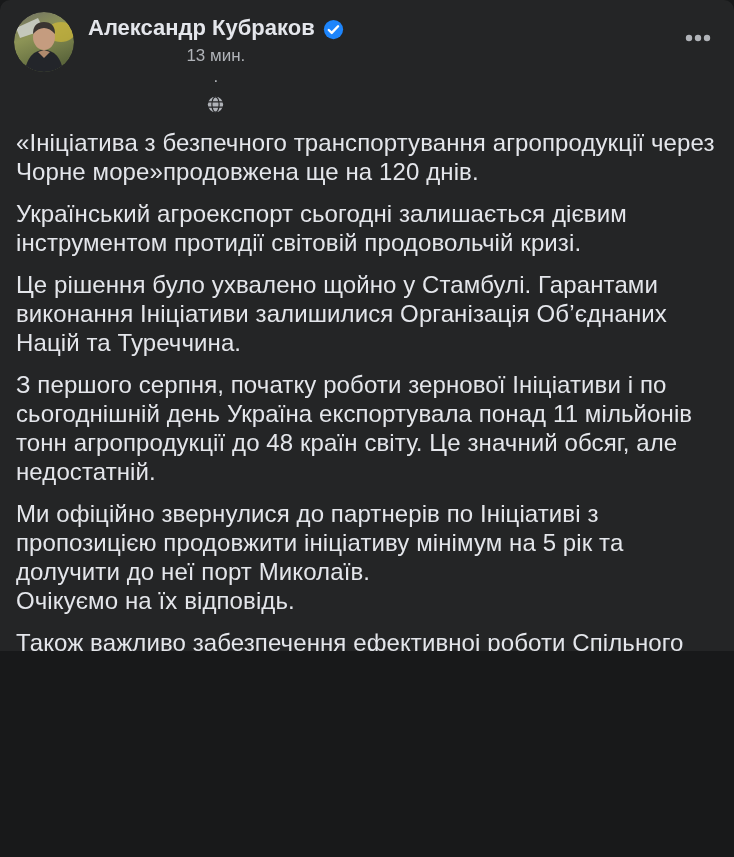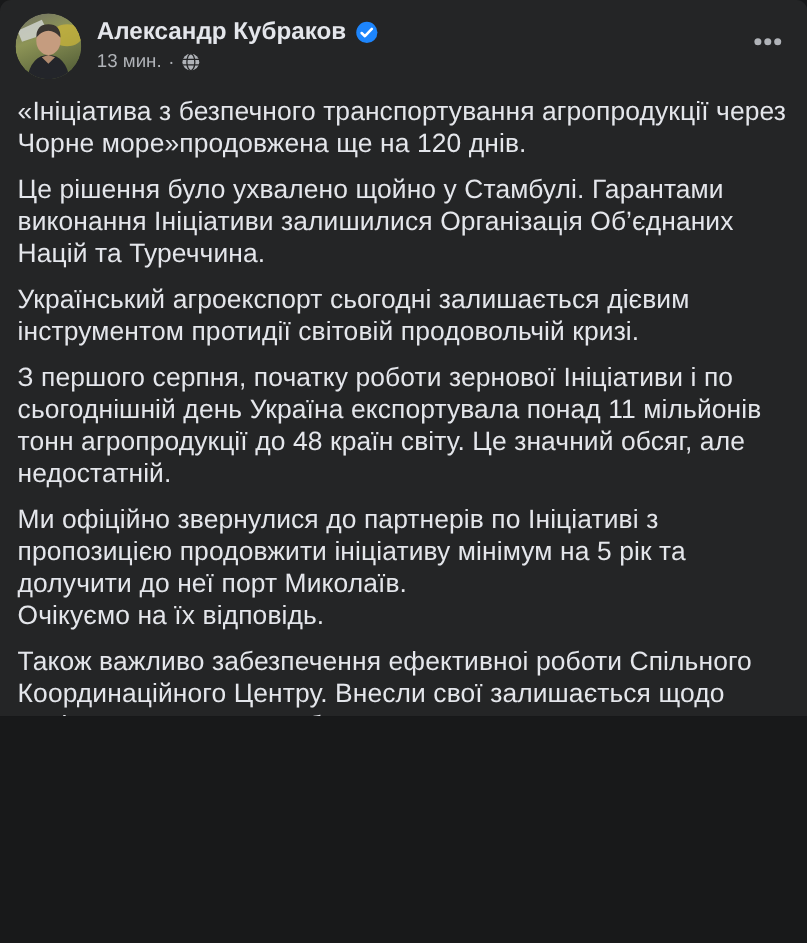--- a/index.html
+++ b/index.html
@@ -57,20 +57,21 @@
     flex:0 0 auto;
     margin-top:2px;
   }
   .meta-row{
     display:flex;
     align-items:center;
     gap:6px;
     margin-top:5px;
     color:var(--text-secondary);
     font-size:17px;
+    flex-direction:column;
   }
   .timestamp{cursor:pointer;}
   .meta-sep{font-size:17px;line-height:1;}
   .globe{width:17px;height:17px;display:inline-block;margin-top:1px;}
   .more-btn{
     position:absolute;
     top:24px;right:18px;
     width:36px;height:28px;
     display:flex;align-items:center;justify-content:center;
     border-radius:6px;
@@ -150,21 +151,21 @@
         <circle cx="4" cy="4" r="3.2" fill="#b0b3b8"></circle>
         <circle cx="13" cy="4" r="3.2" fill="#b0b3b8"></circle>
         <circle cx="22" cy="4" r="3.2" fill="#b0b3b8"></circle>
       </svg>
     </div>
 
   </div>
 
   <div class="post-body">
     <p class="post-paragraph">«Ініціатива з безпечного транспортування агропродукції через Чорне море»продовжена ще на 120 днів.</p>
+    <p class="post-paragraph">Український агроекспорт сьогодні залишається дієвим інструментом протидії світовій продовольчій кризі.</p>
     <p class="post-paragraph">Це рішення було ухвалено щойно у Стамбулі. Гарантами виконання Ініціативи залишилися Організація Об’єднаних Націй та Туреччина.</p>
-    <p class="post-paragraph">Український агроекспорт сьогодні залишається дієвим інструментом протидії світовій продовольчій кризі.</p>
     <p class="post-paragraph">З першого серпня, початку роботи зернової Ініціативи і по сьогоднішній день Україна експортувала понад 11 мільйонів тонн агропродукції до 48 країн світу. Це значний обсяг, але недостатній.</p>
     <p class="post-paragraph">Ми офіційно звернулися до партнерів по Ініціативі з пропозицією продовжити ініціативу мінімум на 5 рік та долучити до неї порт Миколаїв.
 Очікуємо на їх відповідь.</p>
     <p class="post-paragraph">Також важливо забезпечення ефективноі роботи Спільного Координаційного Центру. Внесли свої залишається щодо вирішення наявних проблем.</p>
   </div>
 
 </div>
 
 </body></html>

